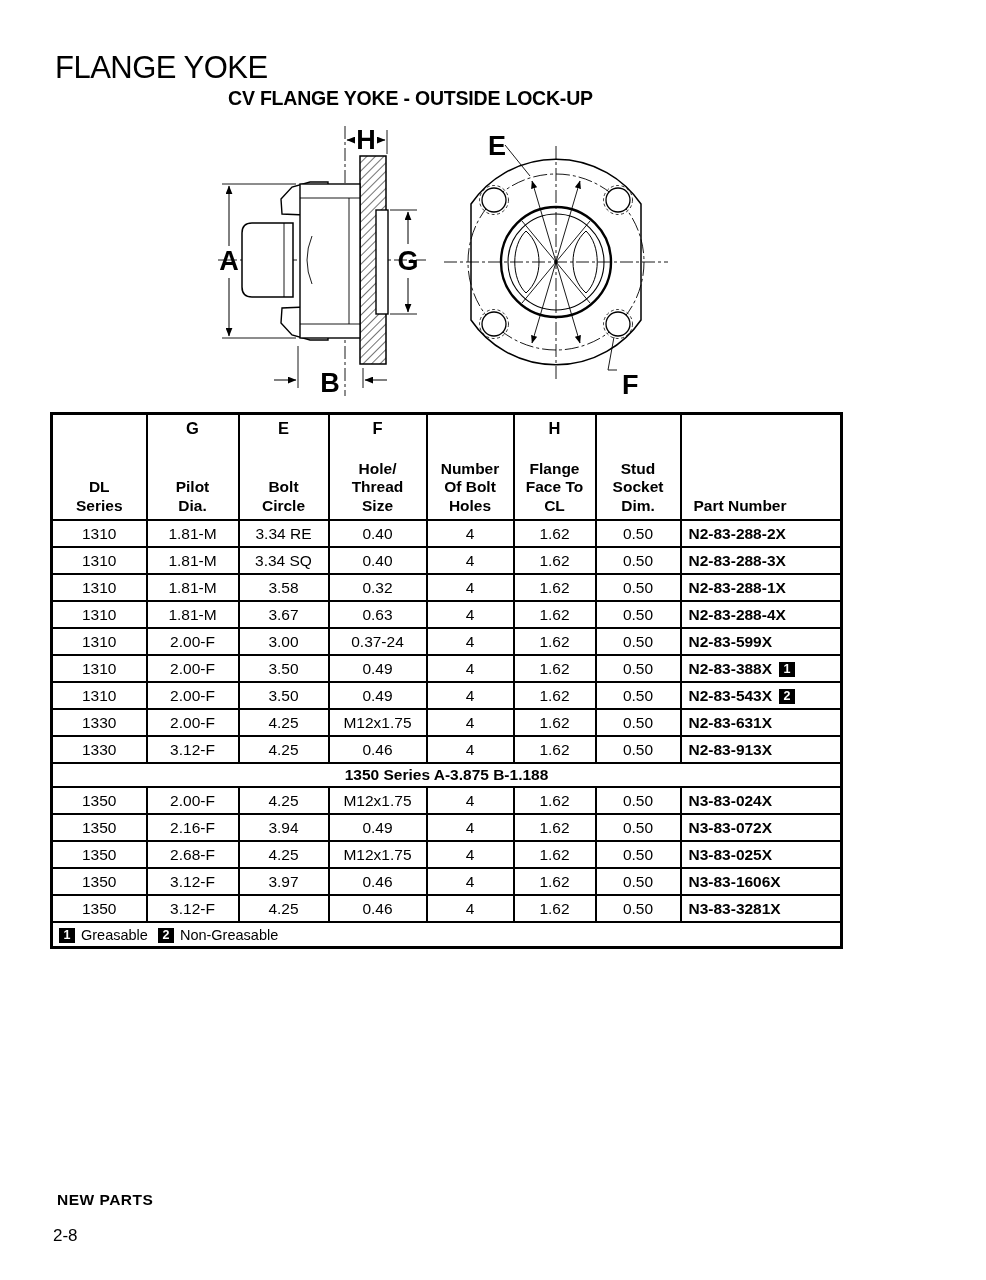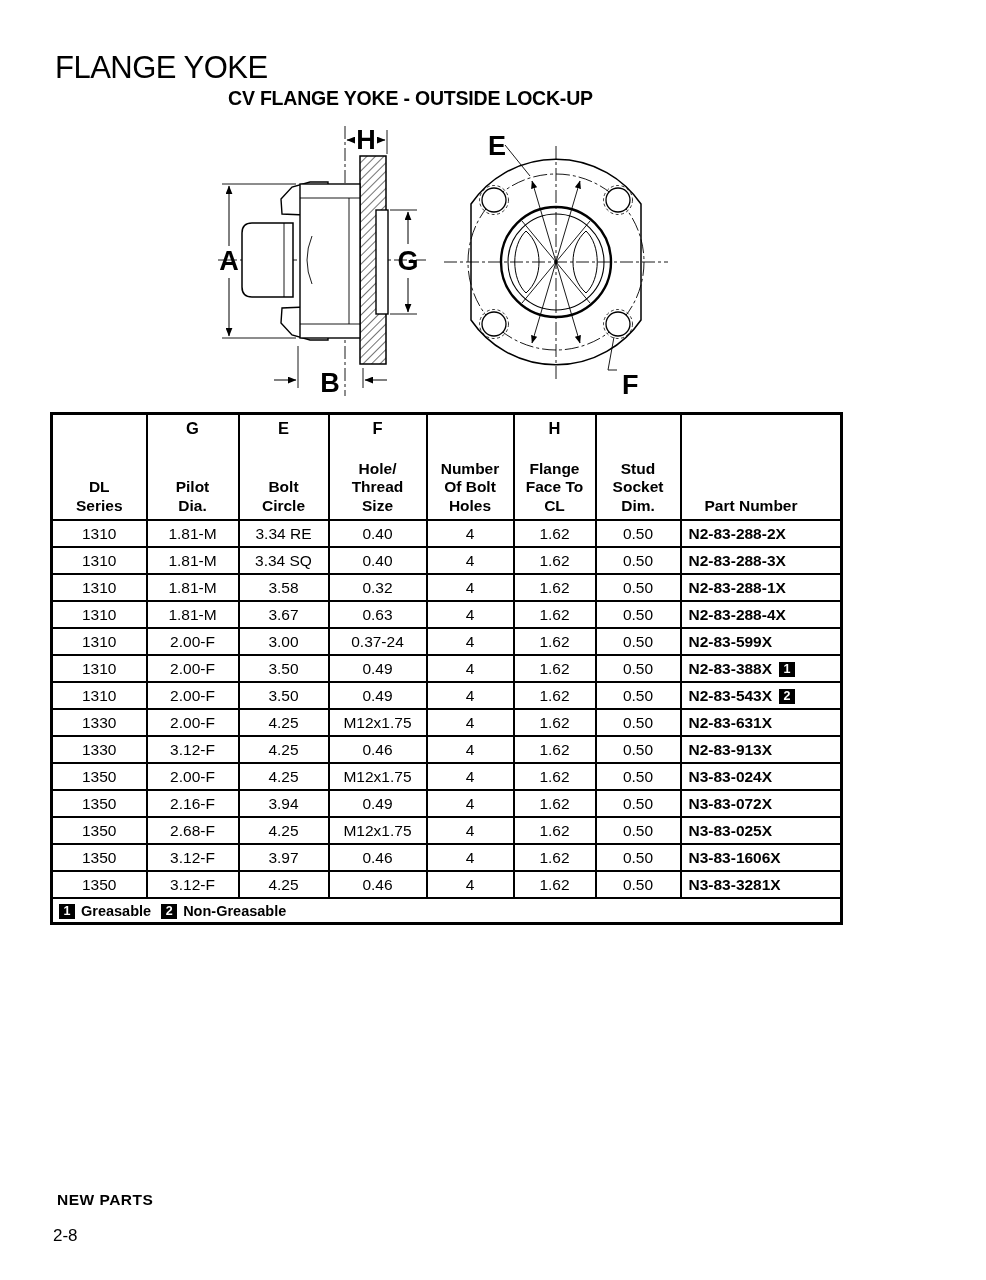--- a/index.html
+++ b/index.html
@@ -23,31 +23,31 @@
   }
   .spec-table th,.spec-table td{
     border:2px solid #000;padding:0;font-size:15.5px;text-align:center;
     vertical-align:middle;overflow:hidden;white-space:nowrap;
   }
   .spec-table td{height:25px;}
   .hwrap{height:97px;display:flex;flex-direction:column;justify-content:space-between;
     padding:3px 2px 4px 2px;}
   .letter{font-weight:bold;font-size:16.5px;min-height:20px;line-height:20px;}
   .hlines{font-weight:bold;line-height:18.5px;}
-  .hcell-left .hwrap{align-items:flex-start;padding-left:23px;text-align:right;}
+  .hcell-left .hwrap{align-items:flex-start;padding-left:12px;text-align:right;}
   .section-row td{font-weight:bold;height:22px;font-size:15.5px;}
   .part{text-align:left !important;padding-left:7px !important;font-weight:bold;}
   .badge{
     display:inline-block;width:16px;height:15px;background:#000;color:#fff;
     font-weight:bold;font-size:12.5px;line-height:15px;text-align:center;
     vertical-align:1px;
   }
   .part .badge{margin-left:7px;}
   .footnote-row td{text-align:left;padding-left:6px;height:23px;font-size:14.5px;font-weight:normal;}
-  .fnlabel{margin:16px 10px 0 6px;font-weight:bold;}
+  .fnlabel{margin:16px 10px 0 6px;}
   .new-parts{
     position:absolute;left:57px;top:1191px;font-size:15.5px;font-weight:bold;
     letter-spacing:0.5px;
   }
   .page-number{position:absolute;left:53px;top:1226px;font-size:17px;}
 </style>
 </head>
 <body>
 
 <div class="page-title">FLANGE YOKE</div>
@@ -320,20 +320,23 @@
       <tr>
         <td>1330</td>
         <td>3.12-F</td>
         <td>4.25</td>
         <td>0.46</td>
         <td>4</td>
         <td>1.62</td>
         <td>0.50</td>
         <td class="part"><span>N2-83-913X</span></td>
       </tr>
+      <tr class="section-row">
+        <td colspan="8">1350 Series A-3.875 B-1.188</td>
+      </tr>
       <tr>
         <td>1350</td>
         <td>2.00-F</td>
         <td>4.25</td>
         <td>M12x1.75</td>
         <td>4</td>
         <td>1.62</td>
         <td>0.50</td>
         <td class="part"><span>N3-83-024X</span></td>
       </tr>

